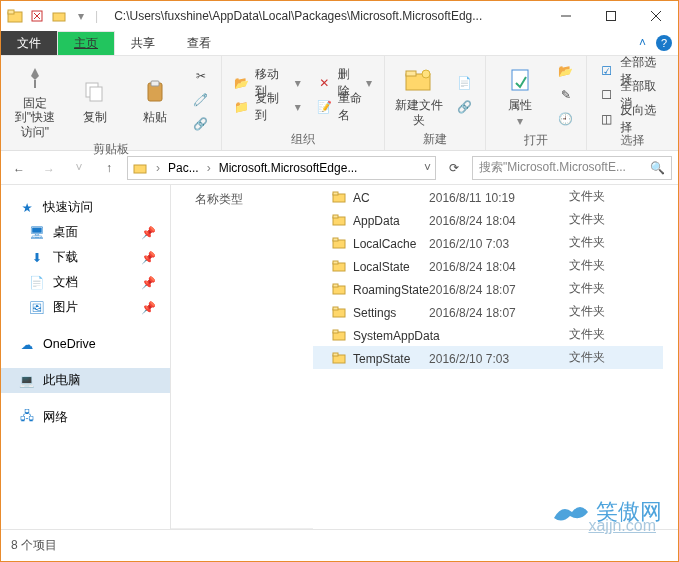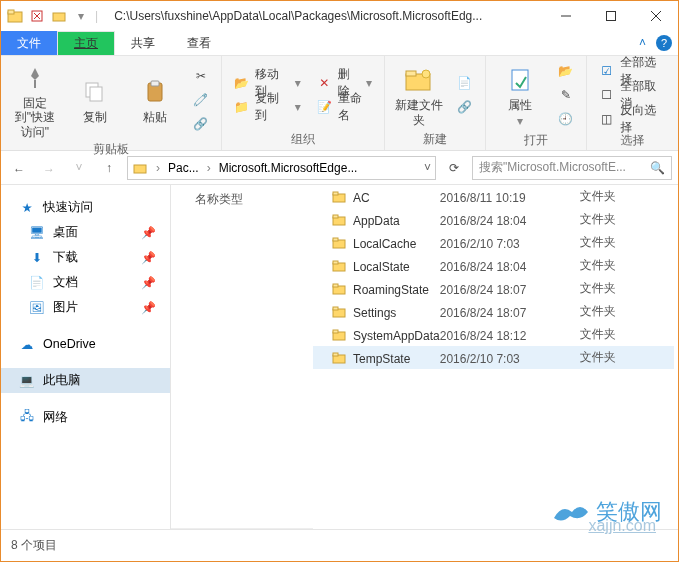--- a/index.html
+++ b/index.html
@@ -8,21 +8,21 @@
 
   .titlebar { height: 30px; display: flex; align-items: center; padding: 0 0 0 6px; font-size: 12px; color: #333; }
   .title-icons { display: flex; align-items: center; gap: 6px; }
   .tbicon { width: 16px; height: 16px; display: inline-flex; align-items: center; justify-content: center; }
   .title-path { flex: 1; padding-left: 16px; overflow: hidden; white-space: nowrap; text-overflow: ellipsis; }
   .winbtns { display: flex; }
   .winbtn { width: 45px; height: 30px; display: flex; align-items: center; justify-content: center; color: #333; }
 
   .tabs { height: 25px; display: flex; align-items: stretch; font-size: 12px; background: #fff; border-bottom: 1px solid #e5e5e5; position: relative; }
   .tabs .tab { padding: 4px 16px; color: #333; cursor: pointer; display: flex; align-items: center; }
-  .tabs .tab.file { background: #3b82f6; color: #fff; }
+  .tabs .tab.file { background: #404040; color: #fff; }
   .tabs .tab.active { background: #22c55e; border: 1px solid #e5e5e5; border-bottom: none; text-decoration: underline; }
   .tabs .right { position: absolute; right: 6px; top: 0; height: 100%; display: flex; align-items: center; gap: 10px; color: #666; }
   .help-circle { width:16px; height:16px; border-radius:50%; background:#1979ca; color:#fff; font-size:11px; display:flex; align-items:center; justify-content:center; }
 
   .ribbon { height: 95px; background: #f5f5f5; border-bottom: 1px solid #e1e1e1; display: flex; font-size: 12px; color: #444; }
   .group { border-right: 1px solid #e5e5e5; padding: 4px 8px 2px; display: flex; flex-direction: column; }
   .group .grow { flex: 1; display: flex; align-items: center; gap: 8px; }
   .big-btn { display: flex; flex-direction: column; align-items: center; justify-content: center; width: 52px; text-align: center; line-height: 1.2; padding-top: 2px; gap: 2px; }
   .big-btn .ic { width: 32px; height: 32px; display: flex; align-items: center; justify-content: center; }
   .mini-col { display: flex; flex-direction: column; gap: 2px; justify-content: center; }
@@ -413,21 +413,20 @@
             <span class="ftype">文件夹</span>
           </div>
           <div class="file-row">
             <span class="fic">
               <svg width="14" height="14">
                 <rect x="1" y="4" width="12" height="8" fill="#ffd76b" stroke="#caa23b"></rect>
                 <rect x="1" y="2" width="5" height="3" fill="#ffe69a" stroke="#caa23b"></rect>
               </svg>
             </span>
             <span class="fname">SystemAppData</span>
-            <span class="fdate">2016/8/24 18:12</span>
             <span class="ftype">文件夹</span>
           </div>
           <div class="file-row hover">
             <span class="fic">
               <svg width="14" height="14">
                 <rect x="1" y="4" width="12" height="8" fill="#ffd76b" stroke="#caa23b"></rect>
                 <rect x="1" y="2" width="5" height="3" fill="#ffe69a" stroke="#caa23b"></rect>
               </svg>
             </span>
             <span class="fname">TempState</span>

